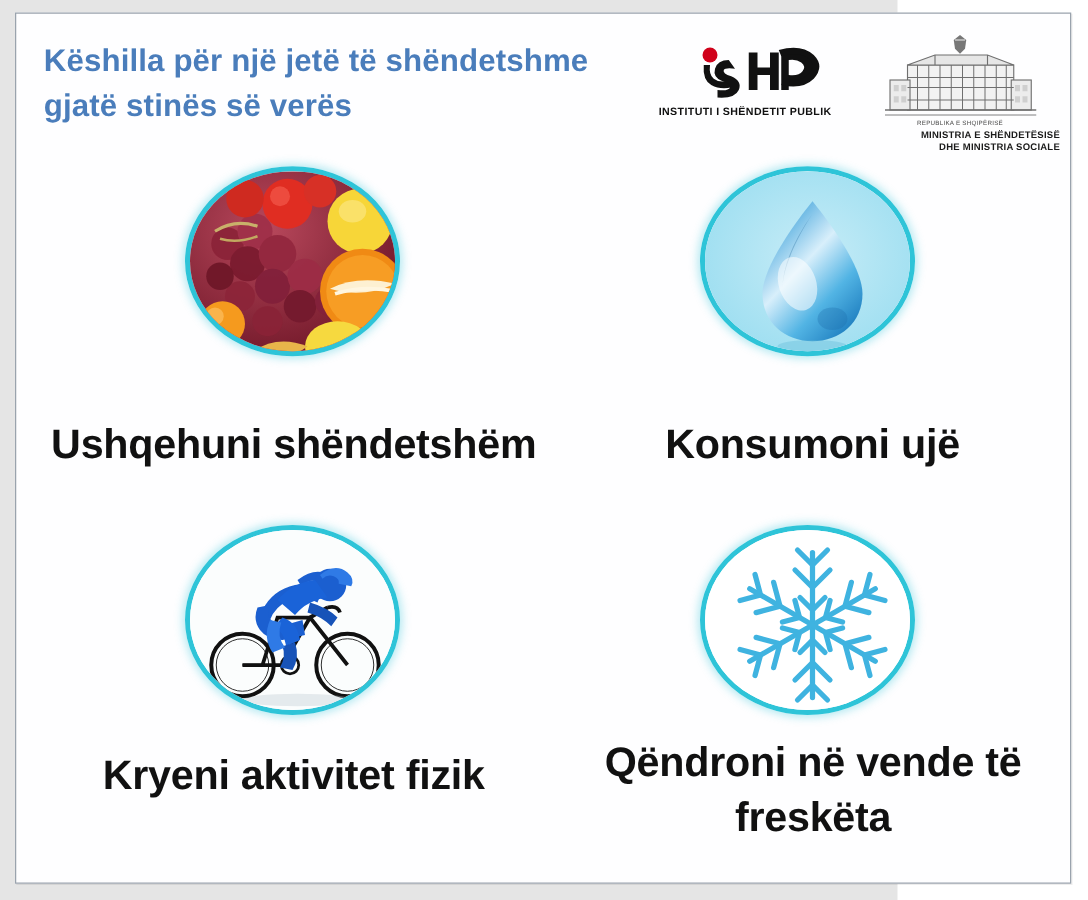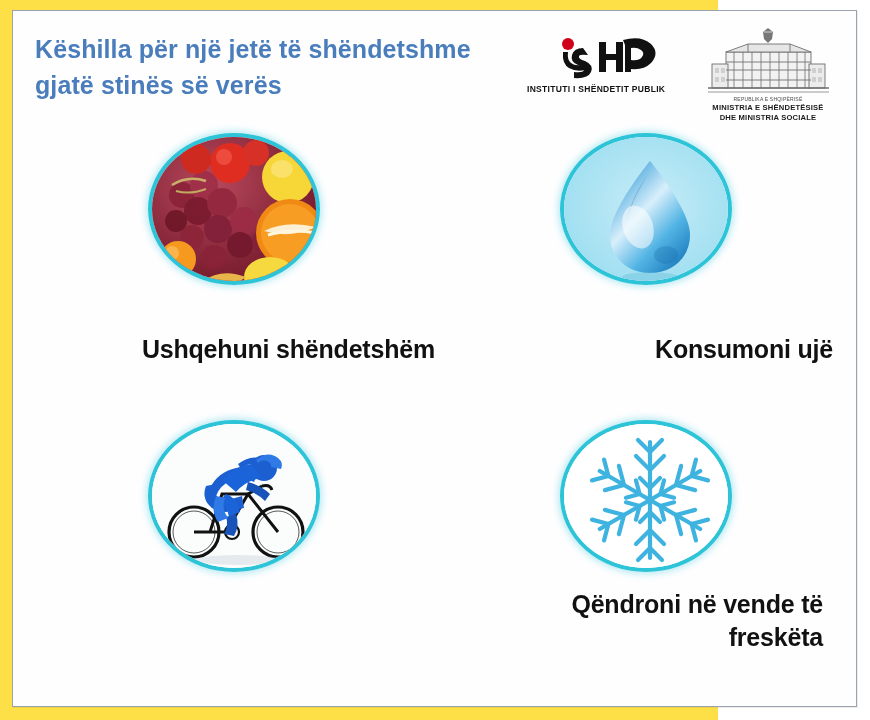--- a/index.html
+++ b/index.html
@@ -9,21 +9,21 @@
     height: 720px;
     background: #ffffff;
     font-family: "Liberation Sans", sans-serif;
     overflow: hidden;
   }
 
   #poster {
     position: relative;
     width: 718px;
     height: 720px;
-    background: #fde047;
+    background: #e5e5e5;
     padding-left: 18px;
   }
 
   
   .frame {
     position: absolute;
     left: 12px;
     top: 10px;
     width: 845px;
     height: 697px;
@@ -89,21 +89,21 @@
     text-align: center;
     font-size: 5px;
     color: #4a4a4a;
     letter-spacing: 0.2px;
     white-space: nowrap;
   }
   .logo-min .cap {
     position: absolute;
     left: 0; top: 77px;
     width: 160px;
-    text-align: center;
+    text-align: right;
     font-size: 7.6px;
     font-weight: bold;
     color: #1a1a1a;
     line-height: 1.28;
     letter-spacing: 0.2px;
   }
 
   
   .tile { position: absolute; }
 
@@ -114,36 +114,36 @@
     border-radius: 50%;
     overflow: hidden;
   }
   .oval.ring {
     border: 4px solid #2ec4d8;
     box-shadow: 0 0 7px 2px rgba(46,196,216,0.35);
   }
 
   .caption {
     position: absolute;
-    text-align: right;
+    text-align: center;
     color: #111111;
-    font-size: 25px;
+    font-size: 33px;
     font-weight: bold;
     line-height: 1.32;
     letter-spacing: -0.2px;
   }
 
   
   #tile-food    { left: 148px; top: 133px; }
   #tile-water   { left: 560px; top: 133px; }
   #tile-cycle   { left: 148px; top: 420px; }
   #tile-cool    { left: 560px; top: 420px; }
 
   #cap-food  { left: 35px;  top: 333px; width: 400px; }
-  #cap-water { left: 513px; top: 333px; width: 320px; }
+  #cap-water { left: 490px; top: 333px; width: 320px; }
   #cap-cycle { left: 35px;  top: 598px; width: 400px; }
   #cap-cool  { left: 478px; top: 588px; width: 345px; }
 
   
   .ghost {
     position: absolute;
     left: 60px;
     top: 566px;
     width: 400px;
     height: 26px;
@@ -332,20 +332,21 @@
 
         <path d="M74 70 q12 4 14 18 l-11 5 q-2 -12 -10 -16 z" fill="#1a63d8"></path>
 
         <path d="M84 90 q4 12 -2 22 l-10 -2 q5 -9 2 -17 z" fill="#1753b8"></path>
 
         <path d="M64 72 q-6 14 2 26 l10 -4 q-7 -9 -3 -20 z" fill="#2f7ae6"></path>
       </g>
       <ellipse cx="86" cy="136" rx="44" ry="5" fill="#b9c6cf" opacity="0.35"></ellipse>
     </svg>
   </div>
+  <div class="caption" id="cap-cycle">Kryeni aktivitet fizik</div>
 
   <div class="tile oval ring" id="tile-cool">
     <svg viewBox="0 0 172 152" width="172" height="152">
       <rect x="0" y="0" width="172" height="152" fill="#ffffff"></rect>
       <g stroke="#3fb3e0" stroke-width="4.2" stroke-linecap="round" fill="none">
         <g transform="translate(86,76)">
           <g>
             <path d="M0 -58 L0 58"></path>
             <path d="M0 -48 l-12 -12 M0 -48 l12 -12"></path>
             <path d="M0 -30 l-14 -14 M0 -30 l14 -14"></path>

